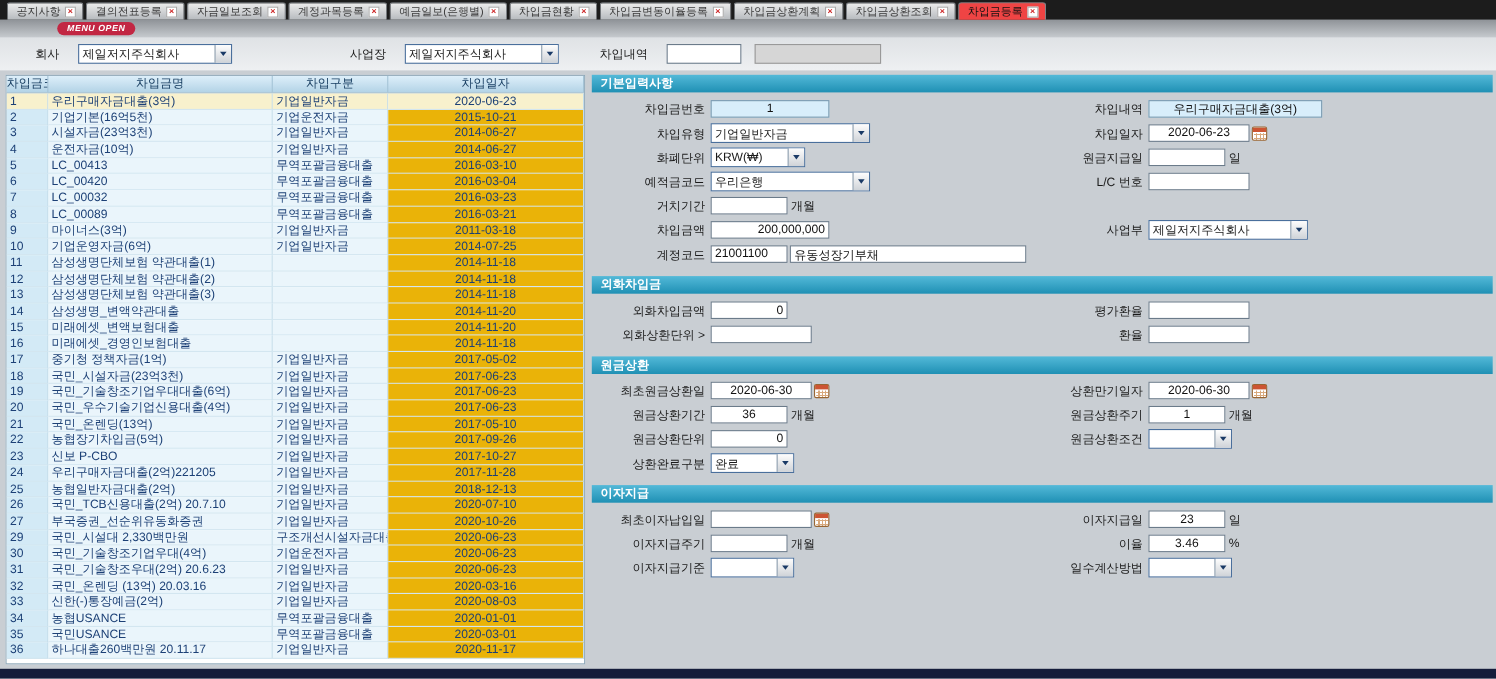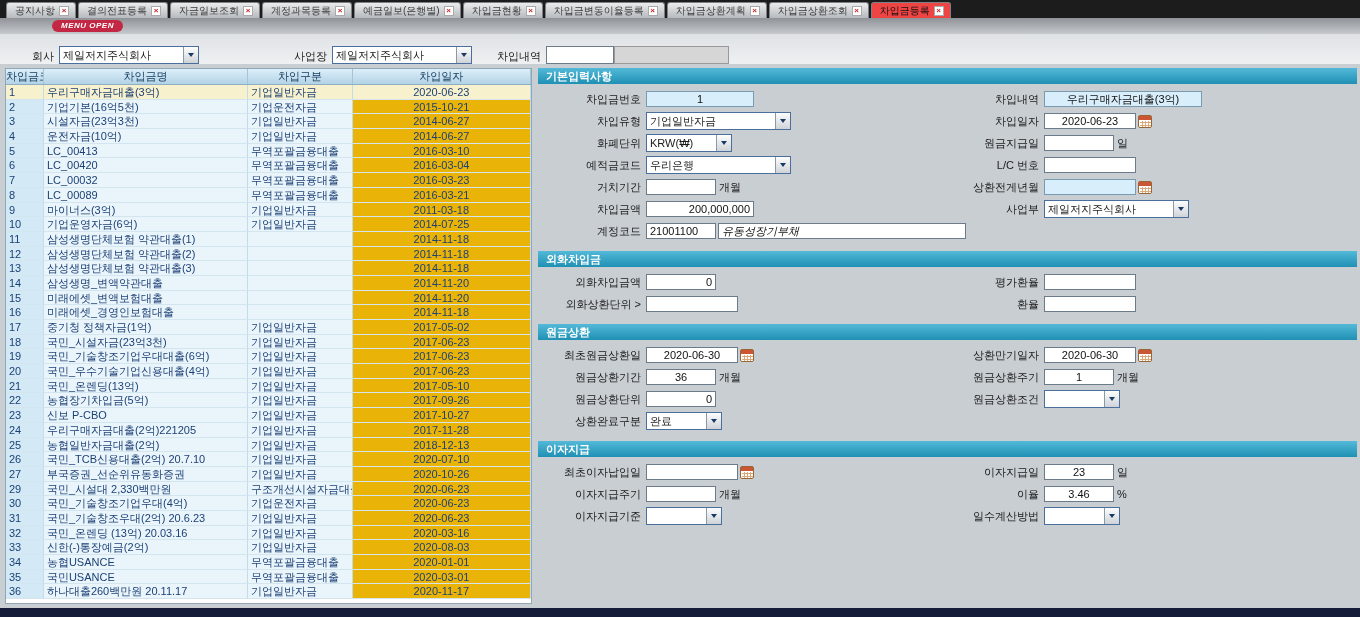--- a/index.html
+++ b/index.html
@@ -16,37 +16,37 @@
          background:linear-gradient(#ececec,#b6babe); border:1px solid #7d8186; border-bottom:none;
          border-radius:3px 3px 0 0; font-size:10px; color:#3a3a3a; cursor:pointer; white-space:nowrap; }
   .tab.active { background:#ef4444; color:#111; }
   .tab-close { width:10px; height:10px; background:#fff; border:1px solid #aaa; color:#c22;
                font-size:8px; line-height:7px; text-align:center; font-weight:bold; }
   
   .band { height:16px; background:linear-gradient(#8f9398,#c6cace); display:flex; align-items:center; padding-left:4px; }
   .menu-open { background:#c22743; color:#fff; font-size:8px; font-style:italic; font-weight:bold;
                padding:1px 9px 2px; border-radius:6px; letter-spacing:.5px; cursor:pointer;margin-left:48px; }
   
-  .filterbar { height:30px; display:flex; align-items:flex-end; background:linear-gradient(#dfe2e5,#eef0f2); padding-left:32px; }
+  .filterbar { height:30px; display:flex; align-items:center; background:linear-gradient(#dfe2e5,#eef0f2); padding-left:32px;gap:12px; }
   .flt-label { margin-right:5px; white-space:nowrap; }
   .ml95 { margin-left:95px; } .ml25 { margin-left:25px; }
   
   .combo { display:inline-flex; align-items:center; height:18px; border:1px solid #4a6f9c; background:#fff; cursor:pointer; }
   .combo-text { flex:1; padding:0 3px; overflow:hidden; white-space:nowrap; }
   .combo-btn { width:15px; align-self:stretch; background:linear-gradient(#fdfdfd,#cfd3d8);
                border-left:1px solid #8899aa; display:flex; align-items:center; justify-content:center; }
   .arr { width:0; height:0; border-left:3.5px solid transparent; border-right:3.5px solid transparent; border-top:4px solid #1a3a66; }
   .cw75{width:76px;} .cw85{width:86px;} .cw140{width:140px;} .cw145{width:145px;}
   
   .inp { height:16px; border:1px solid #6b7b8a; background:#fff; font:inherit; padding:0 3px; color:#111; }
   .inp.blue { background:#d8eefb; border-color:#7a9ab0; }
   .inp.gray { background:#d6d6d6; border-color:#999; }
   .center { text-align:center; } .right { text-align:right; }
   .w68{width:68px;} .w75{width:70px;} .w95{width:92px;} .w110{width:108px;}
-  .w115{width:115px;} .w160{width:158px;} .w215{width:248px;font-style:italic;}
+  .w115{width:115px;} .w160{width:158px;} .w215{width:215px;}
   .suffix { margin-left:3px; white-space:nowrap; }
   .cal { width:14px; height:13px; display:inline-block; margin-left:2px; cursor:pointer;
          border:1px solid #996633; border-radius:2px;
          background:
            repeating-linear-gradient(90deg, transparent 0 2px, #d9a97c 2px 3px) 1px 5px/11px 7px no-repeat,
            repeating-linear-gradient(0deg, transparent 0 2px, #d9a97c 2px 3px) 1px 5px/11px 7px no-repeat,
            linear-gradient(#cc5533,#cc5533) 0 0/100% 4px no-repeat, #fff; }
   
   .main { display:flex; padding:4px 3px 0 5px; height:540px; }
   
@@ -474,25 +474,20 @@
         <input class="inp w95" value="" style="">
       </div>
     </div>
 
     <div class="frow">
       <div class="half">
         <span class="flabel">거치기간</span>
         <input class="inp w75" value="" style="">
         <span class="suffix">개월</span>
       </div>
-      <div class="half r">
-        <span class="flabel">상환전게년월</span>
-        <input class="inp blue w95" value="" style="">
-        <span class="cal"></span>
-      </div>
     </div>
 
     <div class="frow">
       <div class="half">
         <span class="flabel">차입금액</span>
         <input class="inp w110 right" value="200,000,000" style="">
       </div>
       <div class="half r">
         <span class="flabel">사업부</span>
         <div class="combo cw145">

